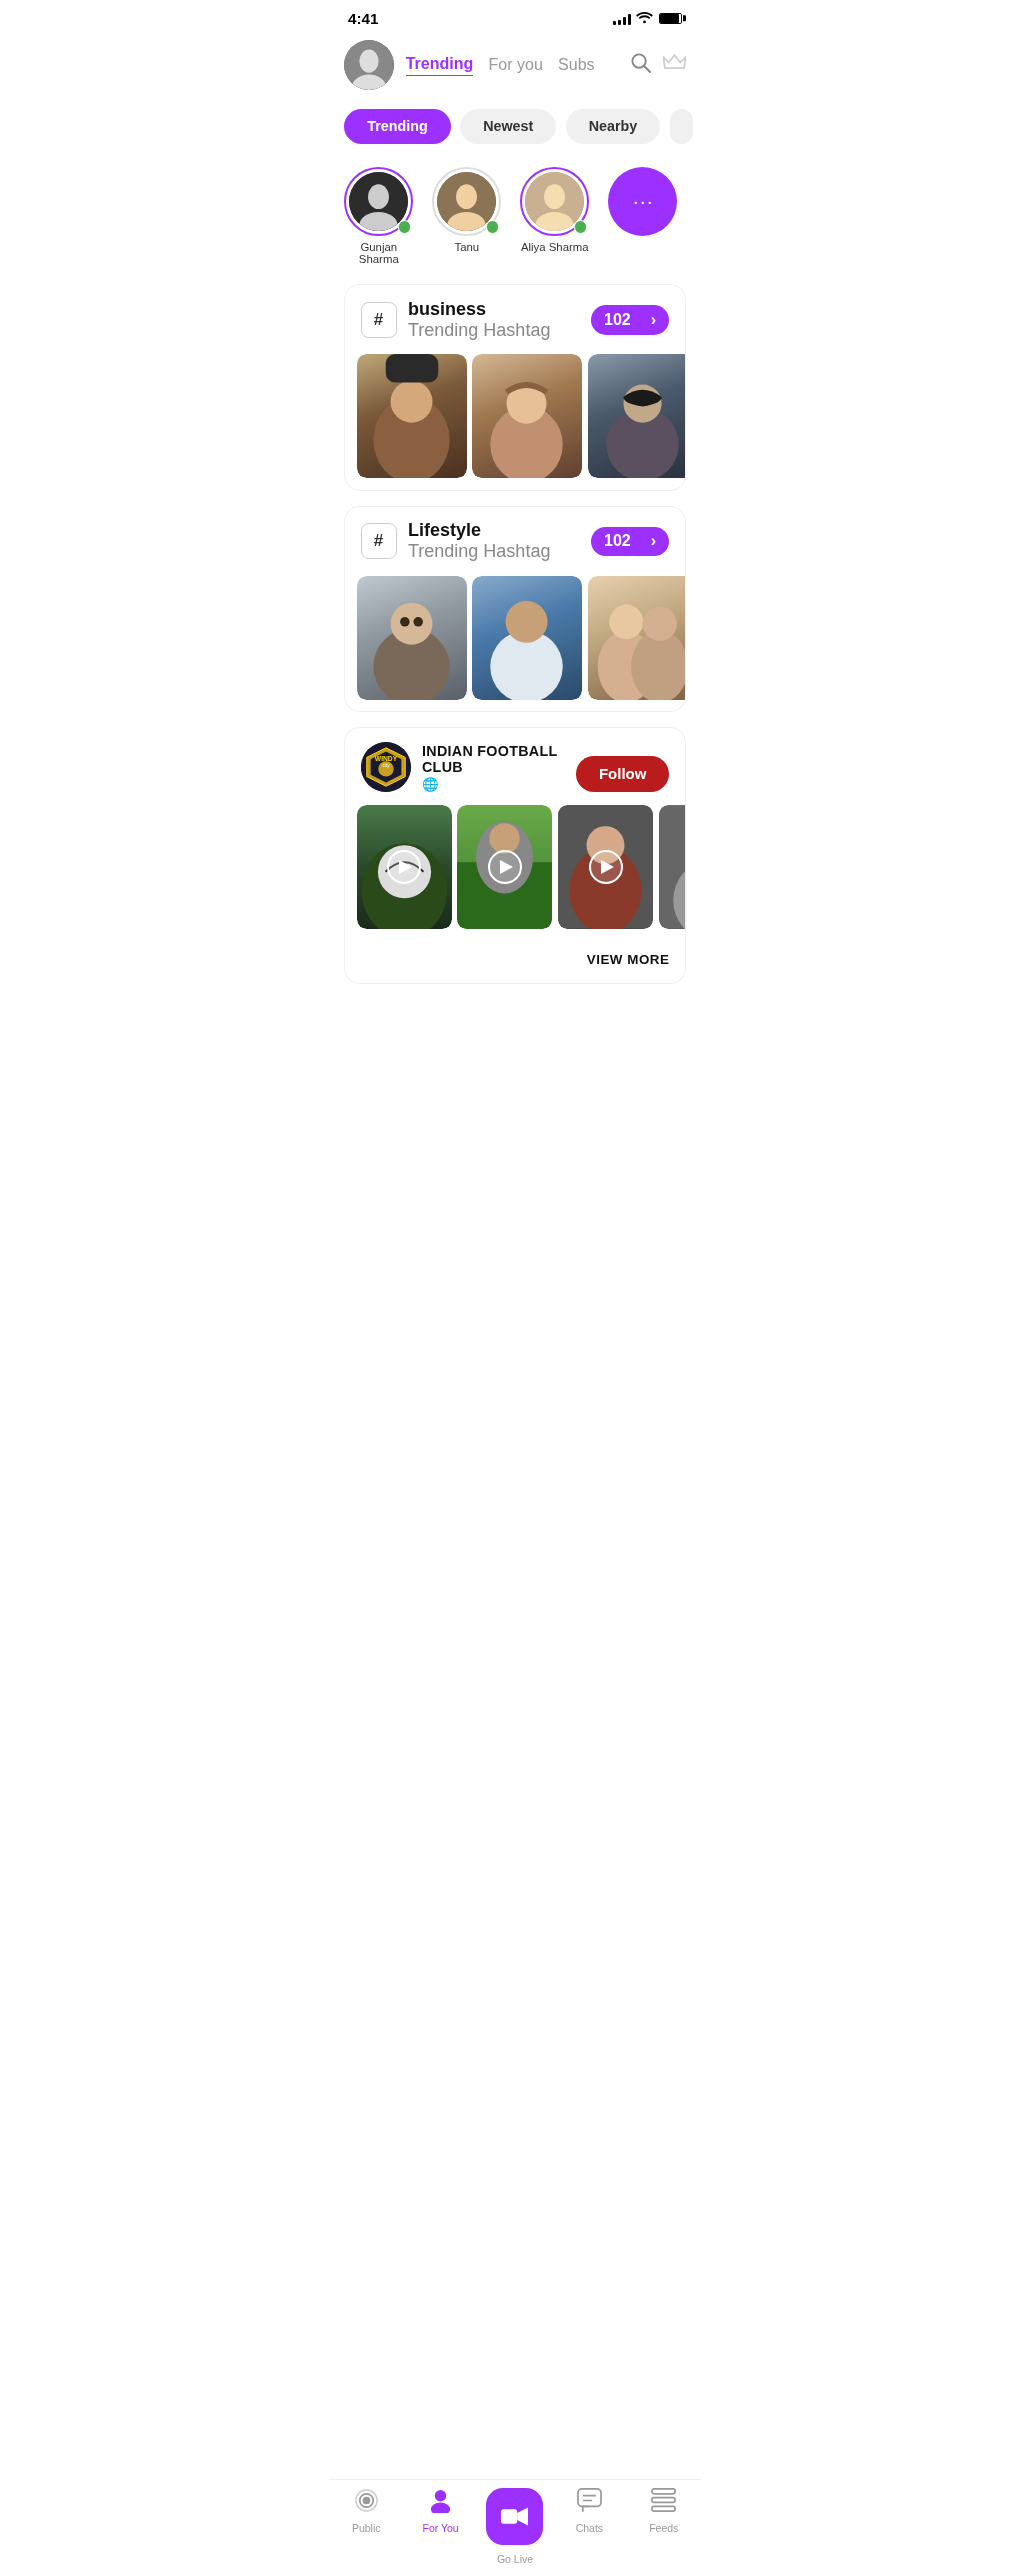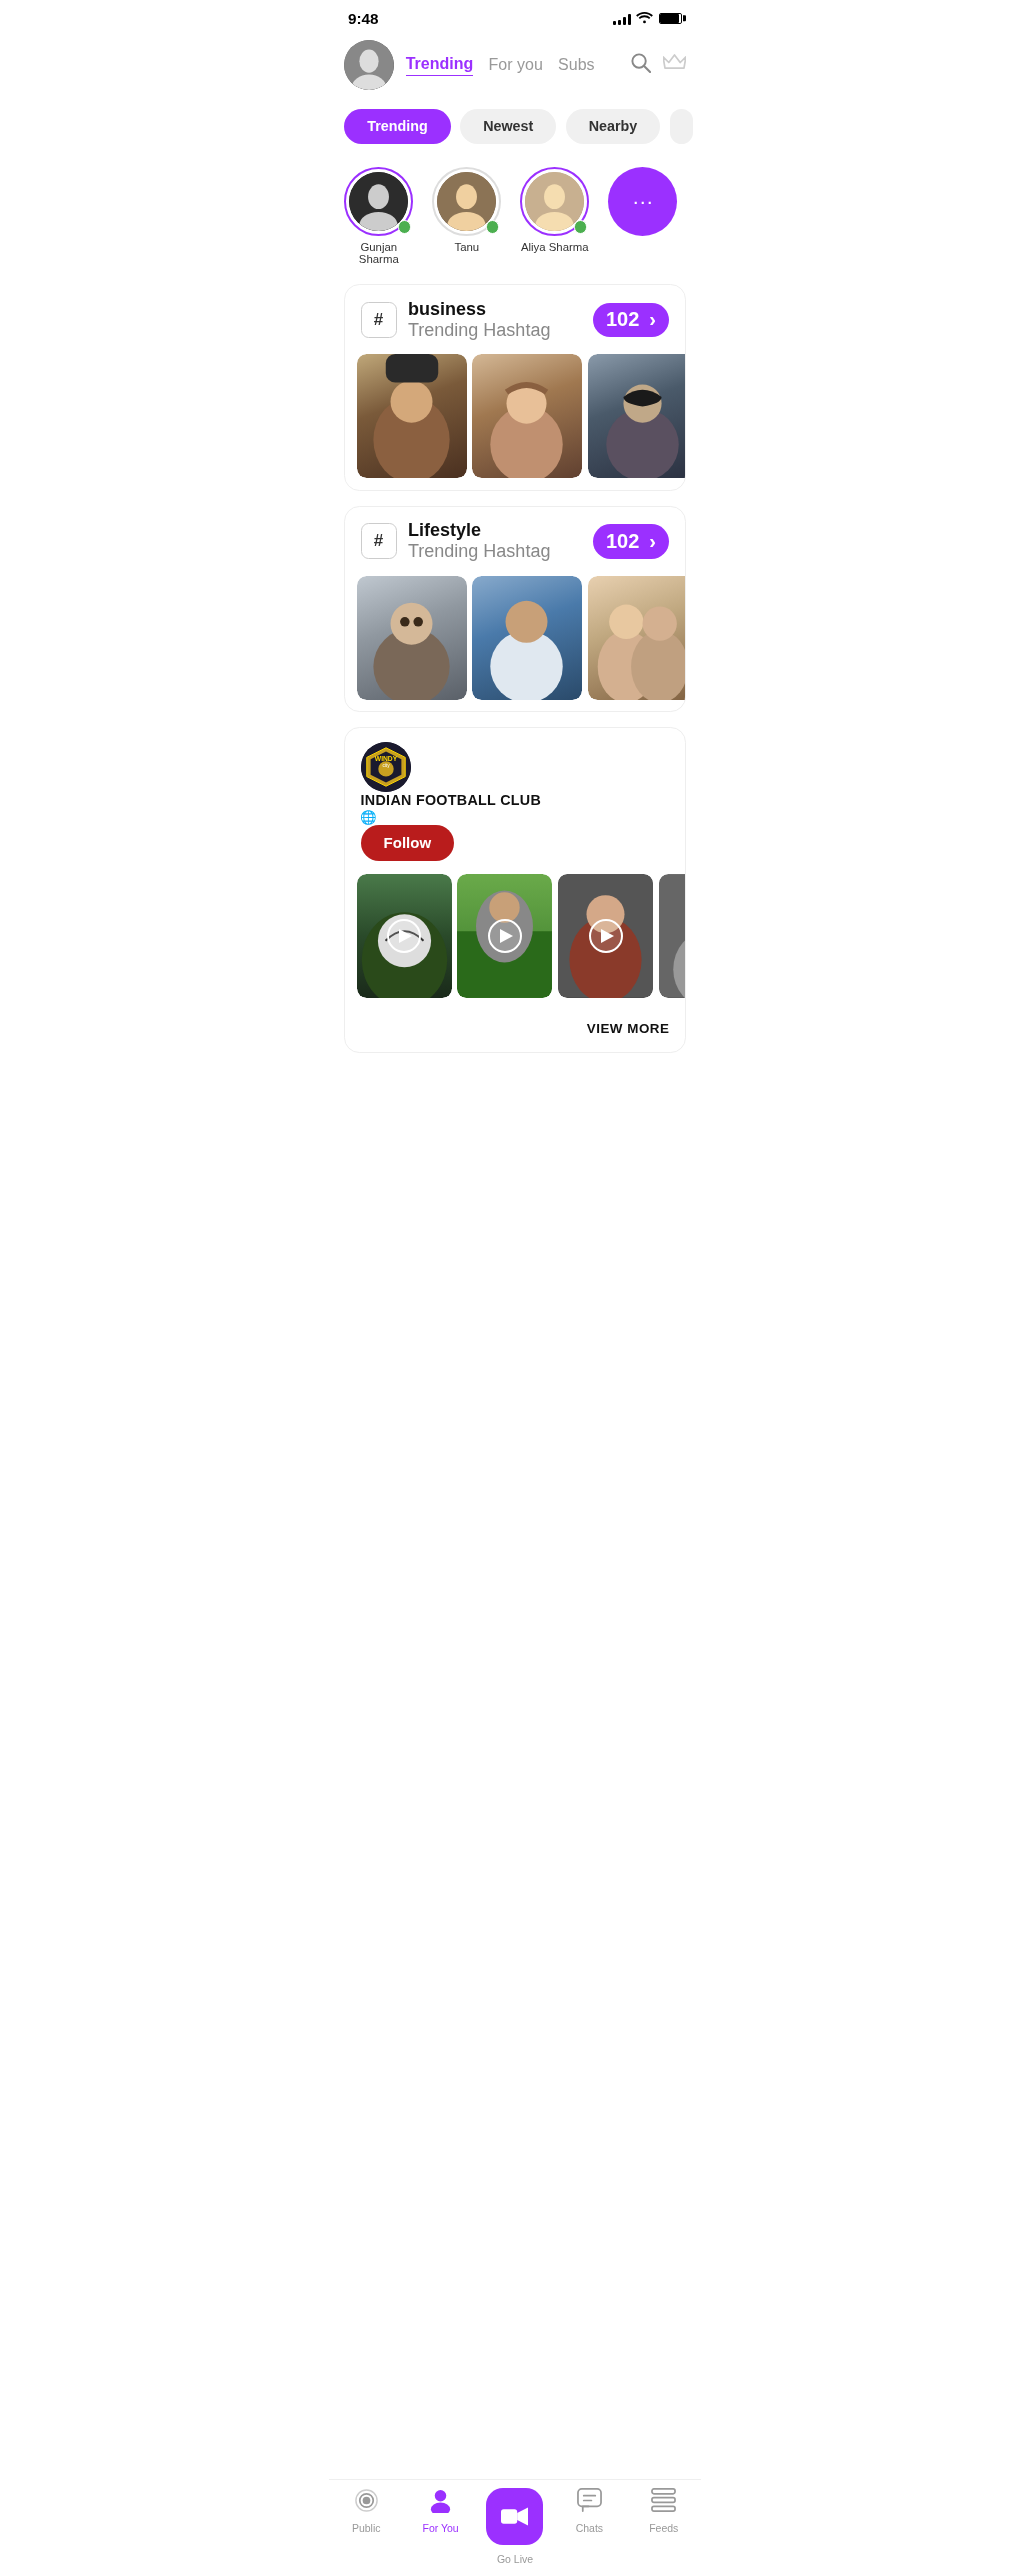--- a/index.html
+++ b/index.html
@@ -251,25 +251,25 @@
     }
     .hashtag-sub {
       font-size: 18px;
       color: #888;
     }
     .hashtag-count {
       background: #9b30ff;
       color: #fff;
       border-radius: 48px;
       padding: 5.7px 13.4px;
-      font-size: 20px;
+      font-size: 16px;
       font-weight: 600;
       display: flex;
       align-items: flex-start;
-      gap: 10px;
+      gap: 20px;
       cursor: pointer;
     }
     .images-grid {
       display: flex;
       overflow-x: auto;
       padding: 0 11.4px 11.4px;
       gap: 5.7px;
     }
     .images-grid::-webkit-scrollbar { display: none; }
     .grid-img {
@@ -283,23 +283,22 @@
     
     .club-card {
       margin: 0 15.3px 15.3px;
       border: 1px solid #eee;
       border-radius: 15.3px;
       overflow: hidden;
       background: #fff;
     }
     .club-header {
       display: flex;
-      align-items: flex-start;
+      align-items: flex-end;
       padding: 13.4px 15.3px;
-      flex-direction: column;
     }
     .club-logo {
       width: 50px;
       height: 50px;
       border-radius: 50%;
       background: #1a1a2e;
       display: flex;
       align-items: center;
       justify-content: center;
       margin-right: 11.4px;
@@ -470,21 +469,21 @@
     
     .crown-icon {
       font-size: 19px;
       color: #ccc;
     }
   </style>
 </head>
 <body>
 
 <div class="status-bar">
-  <span>9:48</span>
+  <span>4:41</span>
   <div class="status-icons">
     <div class="signal-bars">
       <span style="height:3.8px"></span>
       <span style="height:5.7px"></span>
       <span style="height:8.6px"></span>
       <span style="height:11.4px"></span>
     </div>
     <span>
       <svg width="17" height="13.4" viewBox="0 0 18 14" fill="none">
         <path d="M9 11a1.5 1.5 0 110 3 1.5 1.5 0 010-3z" fill="#000"></path>

